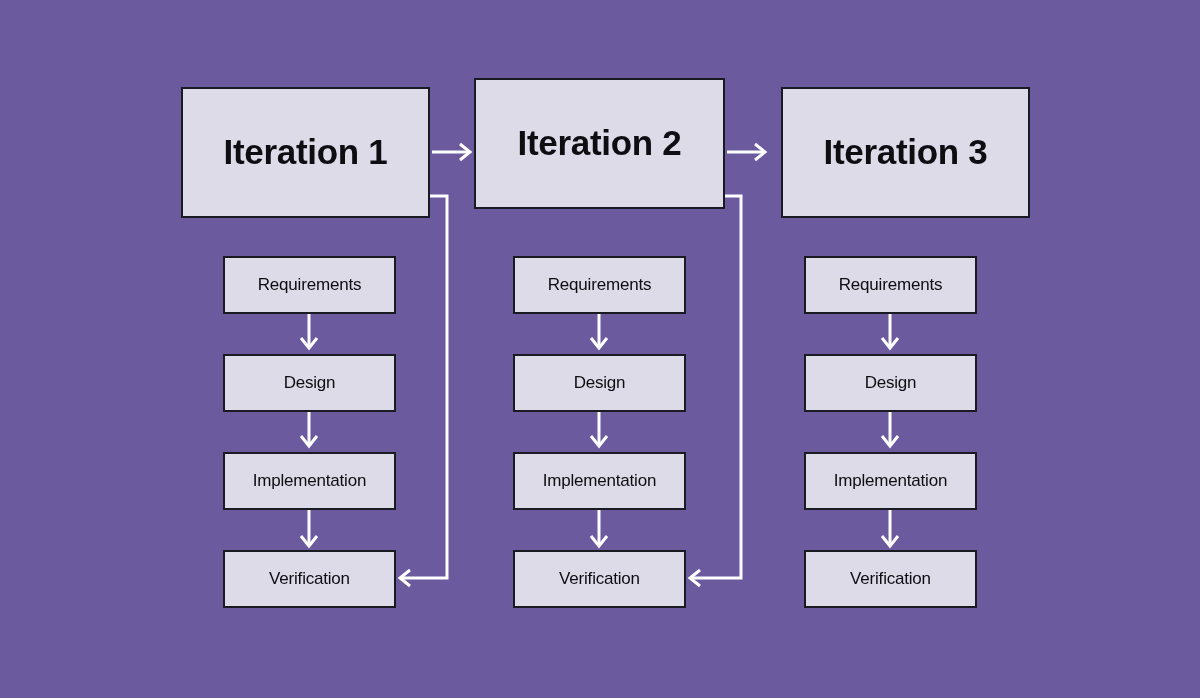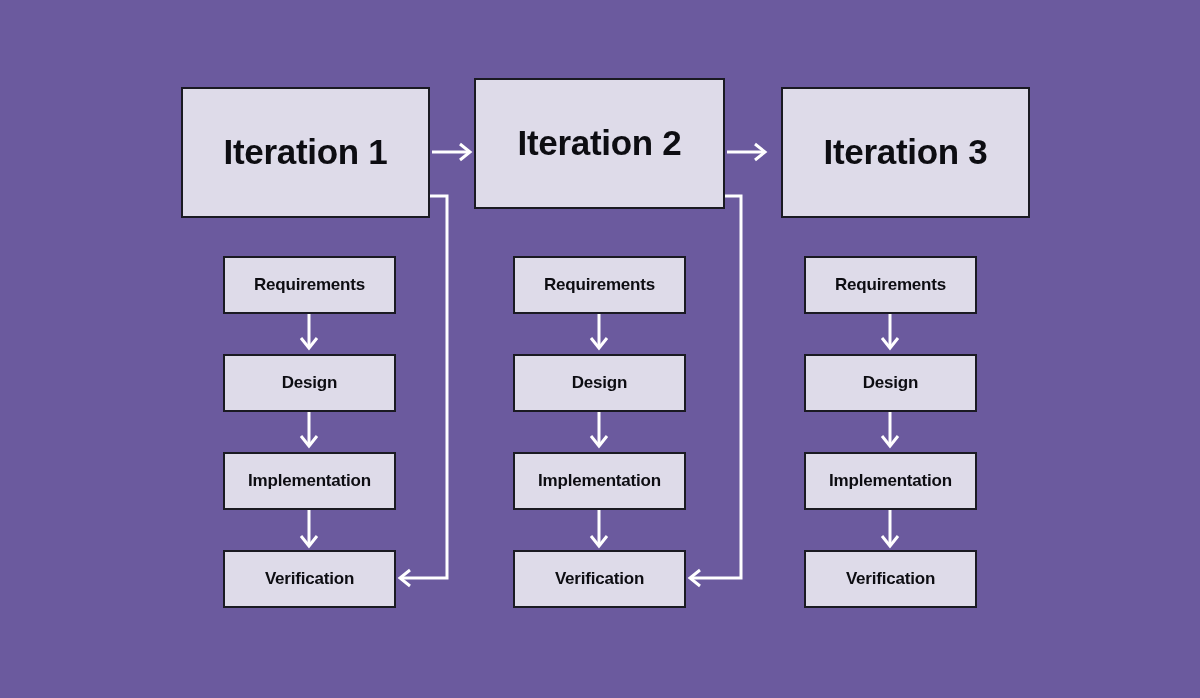--- a/index.html
+++ b/index.html
@@ -31,21 +31,21 @@
     text-align: center;
     line-height: 1.1;
   }
   .iteration-box {
     font-size: 35px;
     font-weight: 700;
     letter-spacing: -0.3px;
   }
   .phase-box {
     font-size: 17px;
-    font-weight: 700;
+    font-weight: 400;
     letter-spacing: -0.2px;
   }
   svg.edges {
     position: absolute;
     left: 0;
     top: 0;
     width: 1200px;
     height: 698px;
     pointer-events: none;
   }

